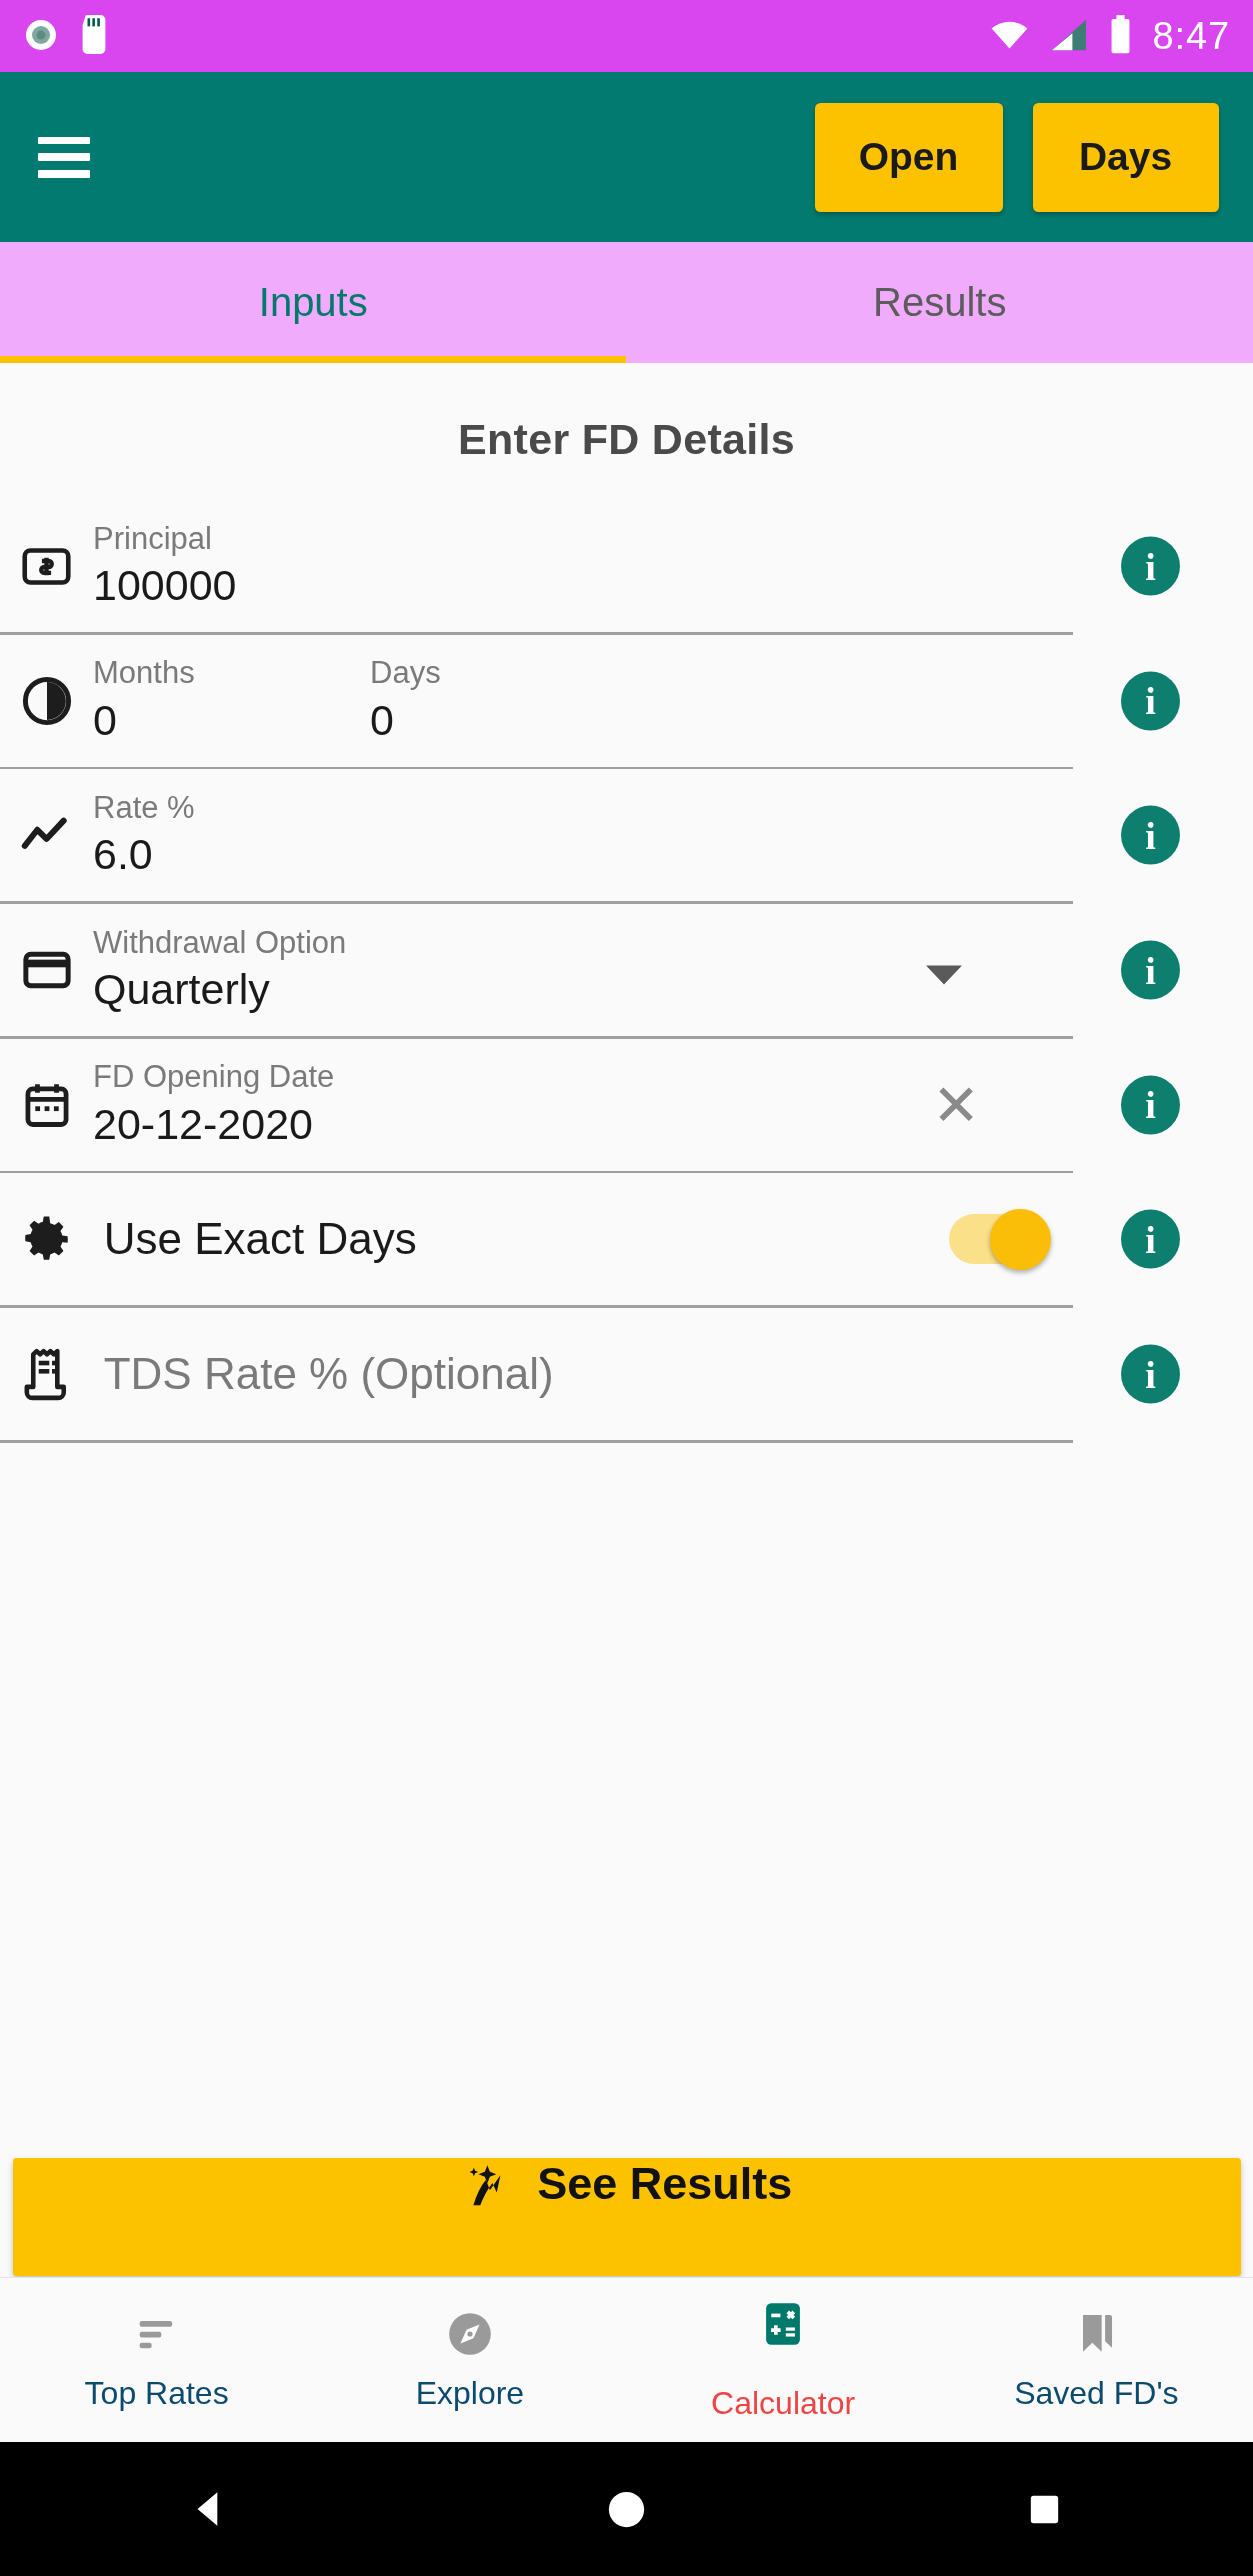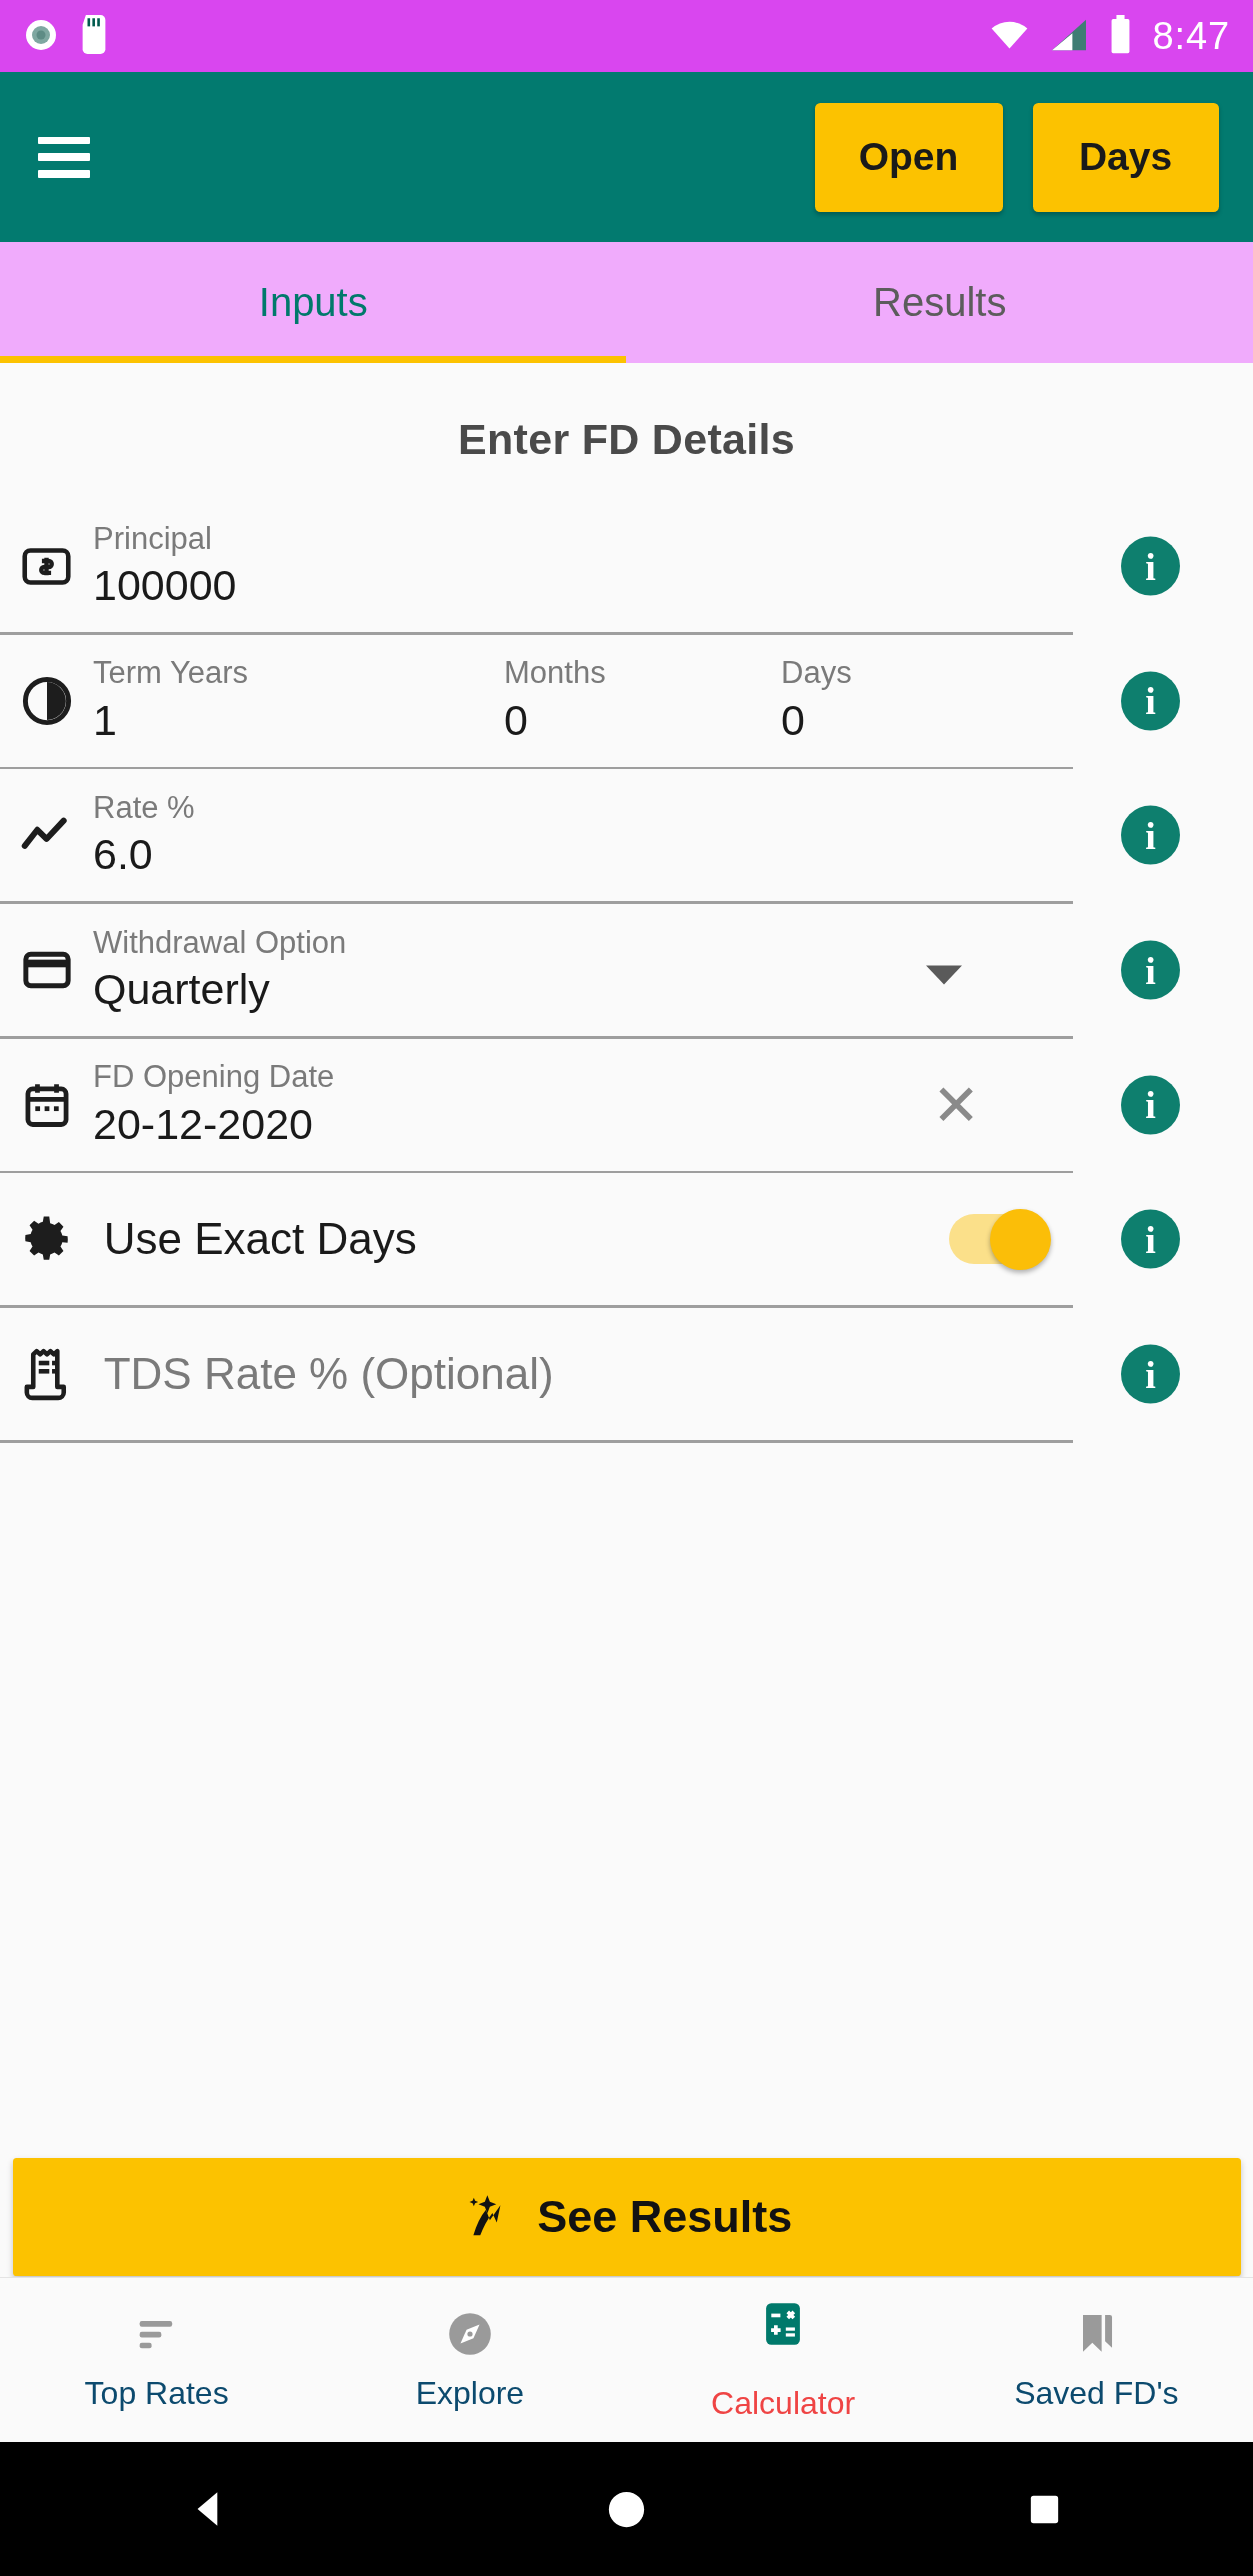--- a/index.html
+++ b/index.html
@@ -82,21 +82,21 @@
   .switch-label { font-size:44px; color:#1A1A1A; padding-left:10.7px; }
   .switch { position:absolute; right:215px; top:50%; transform:translateY(-50%);
             width:89px; height:50px; background:#FBE08A; border-radius:25px; cursor:pointer; }
   .switch .knob { position:absolute; right:-12.5px; top:-5.4px; width:61px; height:61px;
                   border-radius:50%; background:#FBBE08; box-shadow:0 2.7px 5.4px rgba(0,0,0,0.3); }
 
   
   .see-results {
     position:absolute; left:12.5px; right:12.5px; bottom:300px; height:118px;
     background:#FCC200; border:none; border-radius:3.6px; cursor:pointer;
-    display:flex; align-items:center; justify-content:center; gap:21.5px;
+    display:flex; align-items:flex-start; justify-content:center; gap:21.5px;
     box-shadow:0 3.6px 6.3px rgba(0,0,0,0.22);
   }
   .see-results .label { font-size:45px; font-weight:700; color:#121212; }
 
   
   .bottomnav {
     position:absolute; left:0; right:0; bottom:134px; height:165px;
     background:#FAFAFA; display:flex; border-top:1.8px solid #E4E4E4;
   }
   .nav-item { flex:1; display:flex; flex-direction:column; align-items:center;
@@ -192,24 +192,20 @@
   <div class="row-divider"></div>
 
   <div class="row">
     <div class="row-icon">
       <svg width="54" height="54" viewBox="0 0 24 24">
         <circle cx="12" cy="12" r="9.6" fill="none" stroke="#1D1D1D" stroke-width="2.2"></circle>
         <path d="M12 3.6a8.4 8.4 0 0 1 0 16.8z" fill="#1D1D1D"></path>
       </svg>
     </div>
     <div class="row-body">
-      <div class="field col-years">
-        <span class="field-label">Term Years</span>
-        <span class="field-value">1</span>
-      </div>
       <div class="field col-months">
         <span class="field-label">Months</span>
         <span class="field-value">0</span>
       </div>
       <div class="field col-days">
         <span class="field-label">Days</span>
         <span class="field-value">0</span>
       </div>
     </div>
     <div class="info-btn">i</div>

